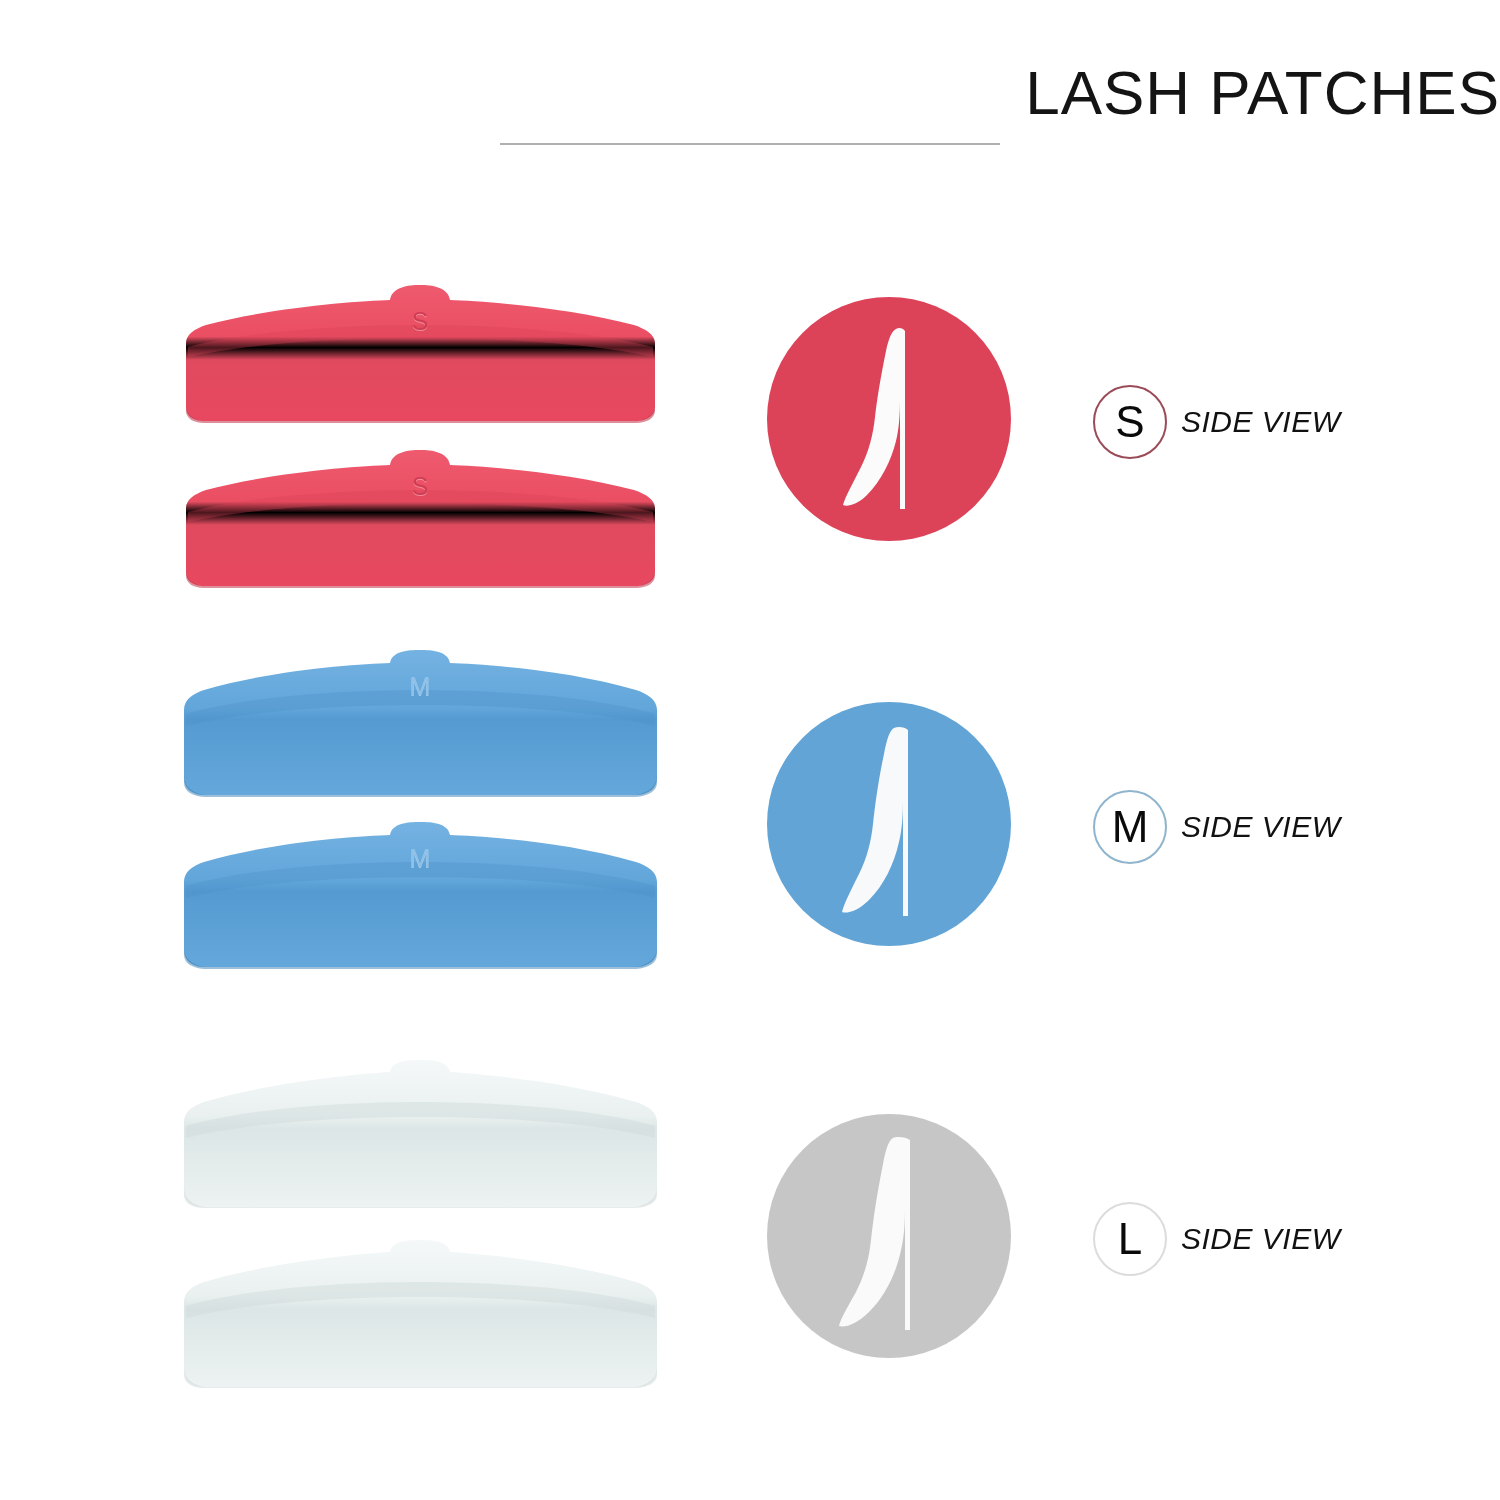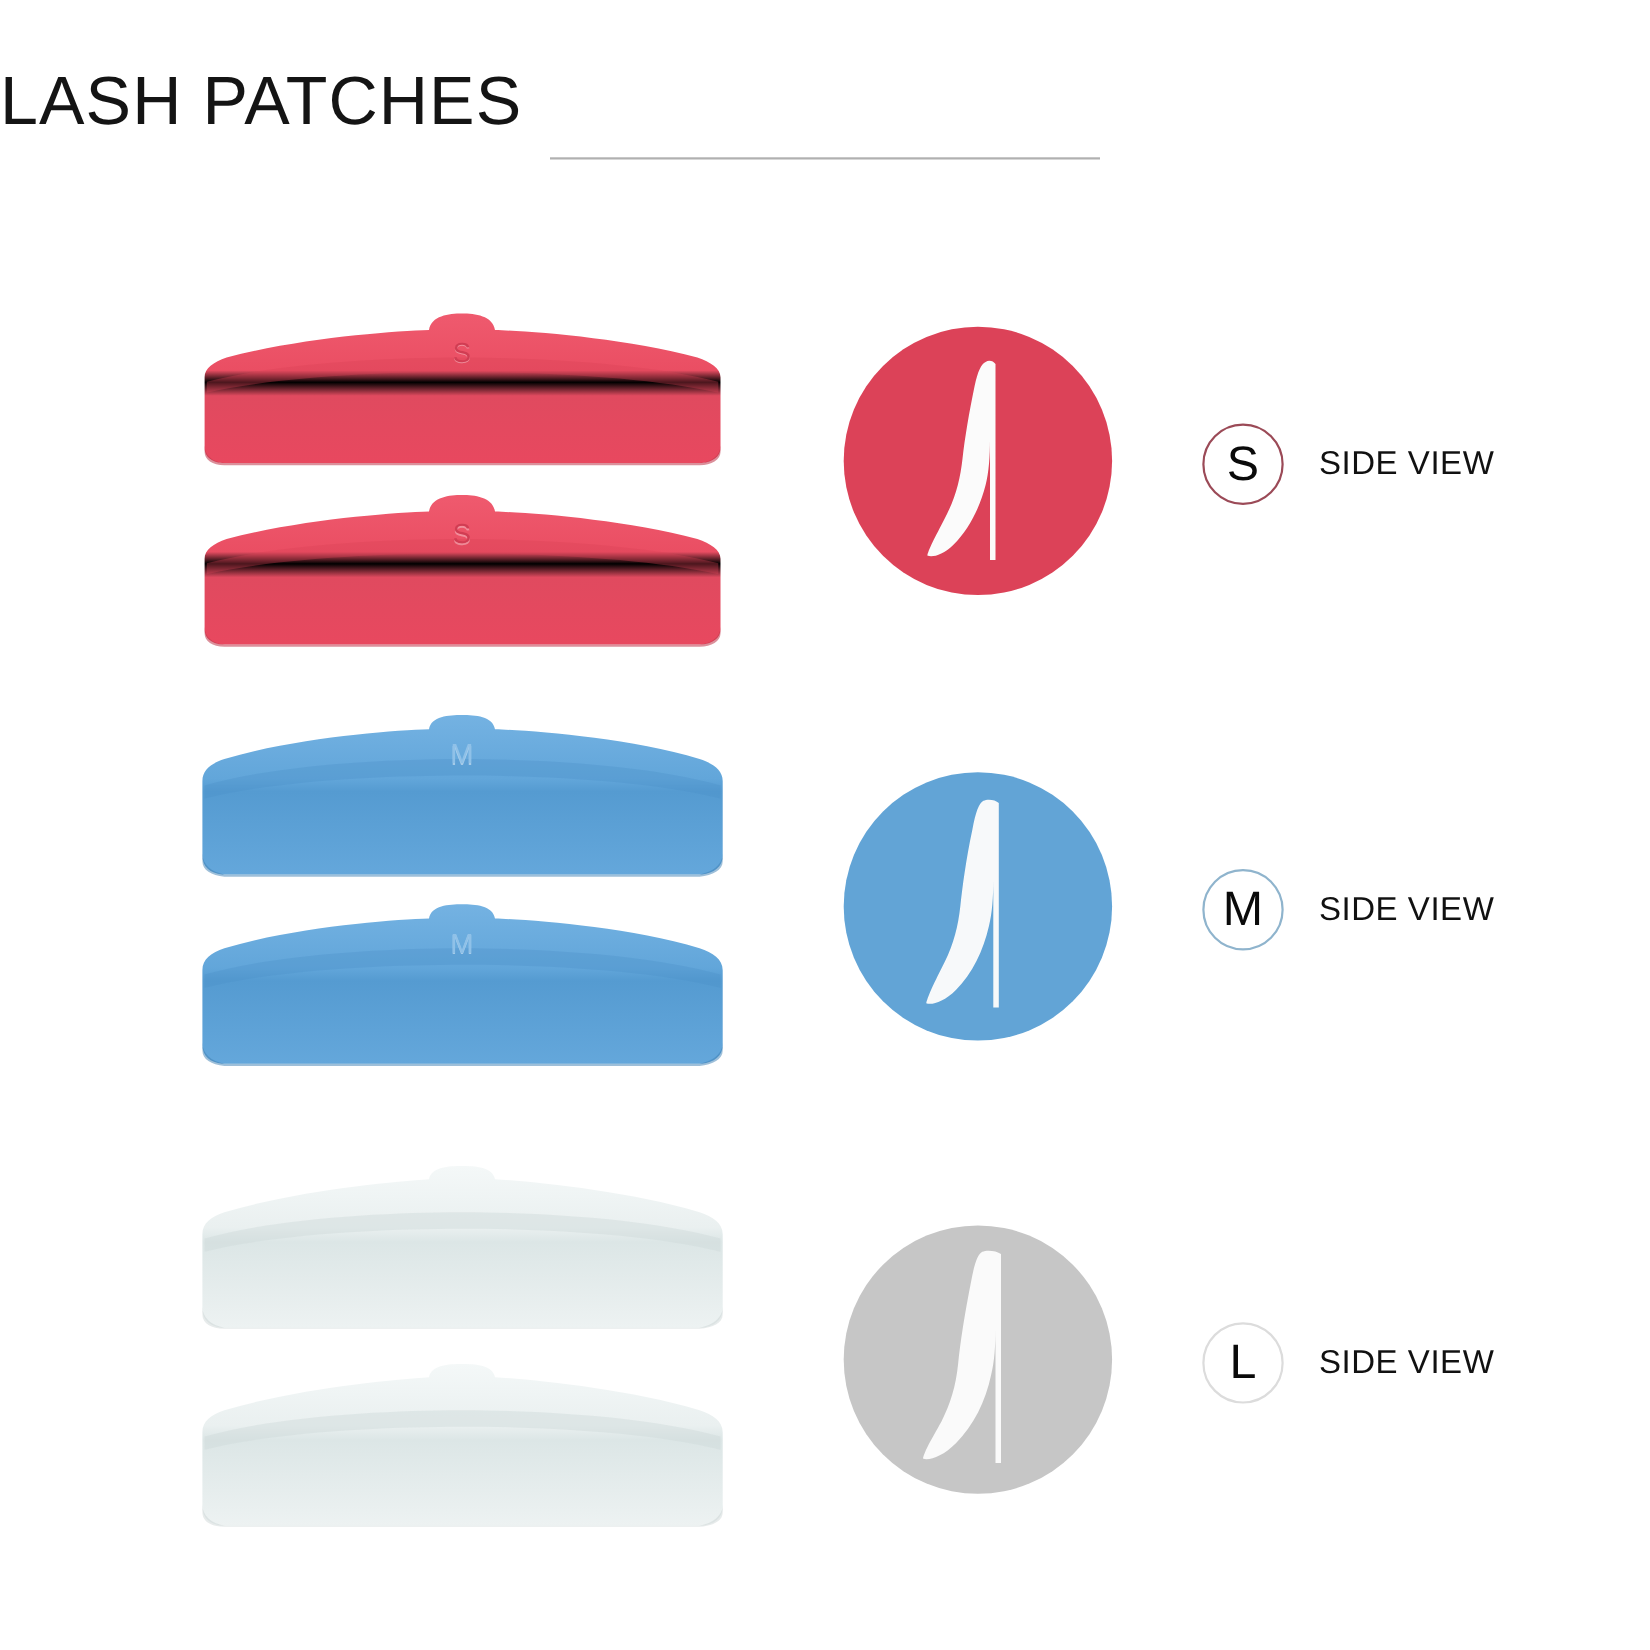--- a/index.html
+++ b/index.html
@@ -15,21 +15,21 @@
     font-family: "Liberation Sans", sans-serif;
     color: #111111;
   }
 
   
   #header {
     position: absolute;
     left: 0;
     top: 60px;
     width: 1500px;
-    text-align: left;
+    text-align: right;
   }
   #page-title {
     font-size: 62px;
     font-weight: 400;
     letter-spacing: 1px;
     color: #141414;
     line-height: 1.05;
     margin: 0;
     font-family: "Liberation Sans", sans-serif;
   }
@@ -131,25 +131,26 @@
     background: #ffffff;
   }
   .badge-letter {
     font-size: 44px;
     line-height: 1;
     color: #0a0a0a;
     font-family: "Liberation Sans", sans-serif;
     font-weight: 400;
   }
   .side-view-label {
-    margin-left: 32px;
+    margin-left: 14px;
     font-size: 30px;
     letter-spacing: 0.5px;
     color: #111111;
     white-space: nowrap;
+    font-style: italic;
   }
 </style>
 </head>
 <body>
 
 <div id="header">
   <div id="page-title">LASH PATCHES</div>
   <div id="title-divider"></div>
 </div>
 

